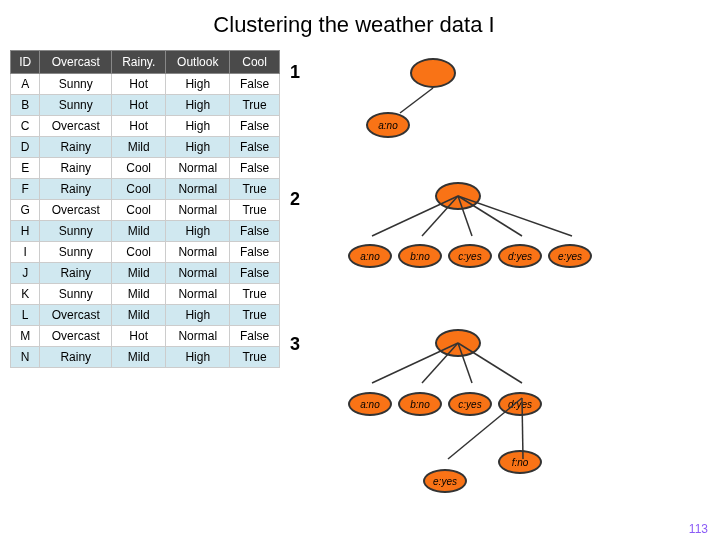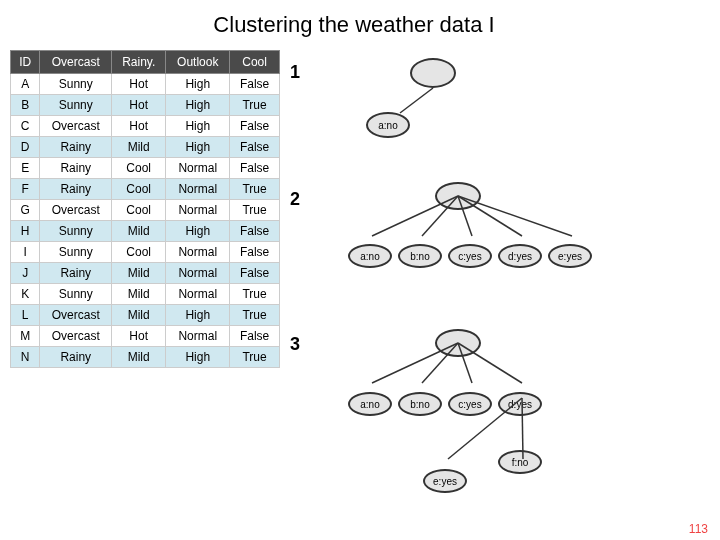--- a/index.html
+++ b/index.html
@@ -57,33 +57,34 @@
     .num-label {
       font-size: 18px;
       font-weight: bold;
       position: absolute;
     }
     
     .node-oval {
       position: absolute;
       border: 2px solid #333;
       border-radius: 50%;
-      background: #e5e5e5;
+      background: #f97316;
       display: flex;
       align-items: center;
       justify-content: center;
       font-size: 10px;
       text-align: center;
+      font-style: italic;
     }
     .page-num {
       position: absolute;
       bottom: 4px;
       right: 12px;
       font-size: 12px;
-      color: #ef4444;
+      color: #8b5cf6;
     }
   </style>
 </head>
 <body>
 
 <div class="page-title">Clustering the weather data I</div>
 
 <div class="content-area">
 
   <div class="table-section">

